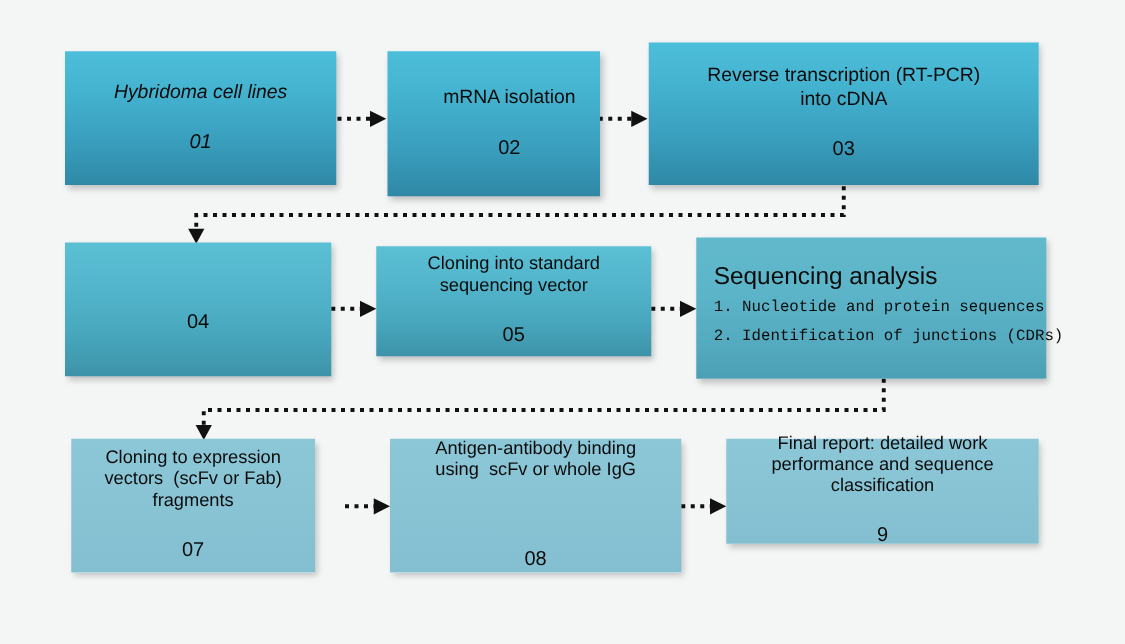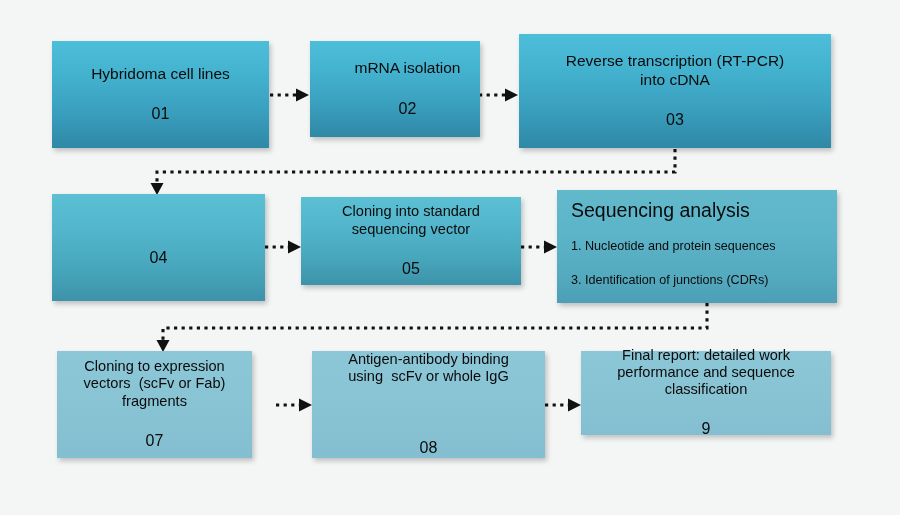--- a/index.html
+++ b/index.html
@@ -59,34 +59,35 @@
     background: linear-gradient(180deg, #8cc7d8 0%, #89c4d5 45%, #84bfd1 100%);
   }
 
   .fs-16 { font-size: 15.5px; }
   .fs-15 { font-size: 14.6px; }
   .fs-num { font-size: 16px; }
 
   
   .node.listbox {
     align-items: flex-start;
-    justify-content: space-between;
+    justify-content: center;
     text-align: left;
     padding: 10px 10px 6px 14px;
   }
   .listbox .heading {
     font-size: 19.5px;
     line-height: 1.1;
     margin-bottom: 7px;
   }
   .listbox .item {
     font-size: 12.6px;
     line-height: 1.1;
     margin-bottom: 9px;
     white-space: pre;
+    font-family: Liberation Mono, monospace;
   }
   .listbox .num-wrap {
     width: 100%;
     text-align: center;
     font-size: 16px;
     margin-top: -2px;
   }
 
   
   .edge-layer {
@@ -147,28 +148,28 @@
       <path class="dots" d="M276,405 L300,405"></path>
       <polygon class="head" points="299,398.5 312,405 299,411.5"></polygon>
     </g>
 
     <g>
       <path class="dots" d="M545,405 L569,405"></path>
       <polygon class="head" points="568,398.5 581,405 568,411.5"></polygon>
     </g>
   </svg>
 
-  <div class="node tier-top fs-16" style="left:52px; top:41px; width:217px; height:107px;">
+  <div class="node tier-top fs-16" style="left:52px; top:41px; width:217px; height:107px;font-style:italic;">
     <span class="lines">
       <span class="line">Hybridoma cell lines</span>
     </span>
     <span class="num fs-num">01</span>
   </div>
 
-  <div class="node tier-top fs-16" style="left:310px; top:41px; width:170px; height:96px;padding-left:32px;">
+  <div class="node tier-top fs-16" style="left:310px; top:41px; width:170px; height:116px;padding-left:32px;">
     <span class="lines">
       <span class="line">mRNA isolation</span>
     </span>
     <span class="num fs-num">02</span>
   </div>
 
   <div class="node tier-top fs-16" style="left:519px; top:34px; width:312px; height:114px;text-align:center;">
     <span class="lines">
       <span class="line">Reverse transcription (RT-PCR)</span>
       <span class="line">into cDNA</span>
@@ -184,21 +185,21 @@
     <span class="lines">
       <span class="line">Cloning into standard</span>
       <span class="line">sequencing vector</span>
     </span>
     <span class="num fs-num">05</span>
   </div>
 
   <div class="node listbox tier-mid-flat" style="left:557px; top:190px; width:280px; height:113px;">
     <span class="heading">Sequencing analysis</span>
     <span class="item">1. Nucleotide and protein sequences</span>
-    <span class="item">3. Identification of junctions (CDRs)</span>
+    <span class="item">2. Identification of junctions (CDRs)</span>
   </div>
 
   <div class="node tier-bottom fs-15" style="left:57px; top:351px; width:195px; height:107px;">
     <span class="lines">
       <span class="line">Cloning to expression</span>
       <span class="line">vectors  (scFv or Fab)</span>
       <span class="line">fragments</span>
     </span>
     <span class="num fs-num">07</span>
   </div>

